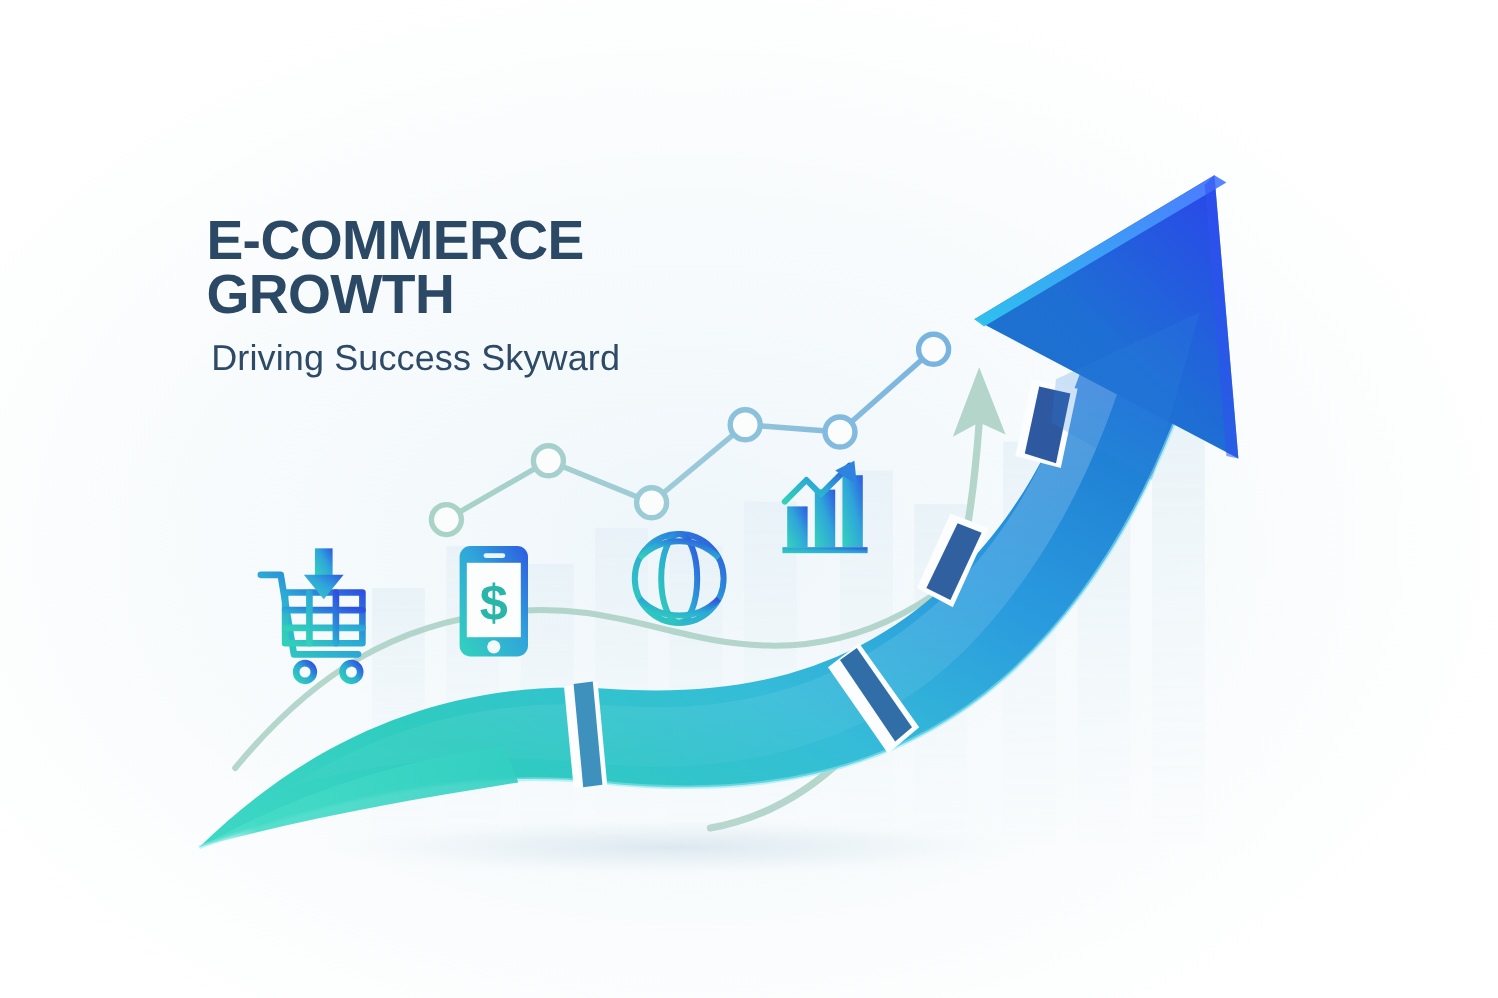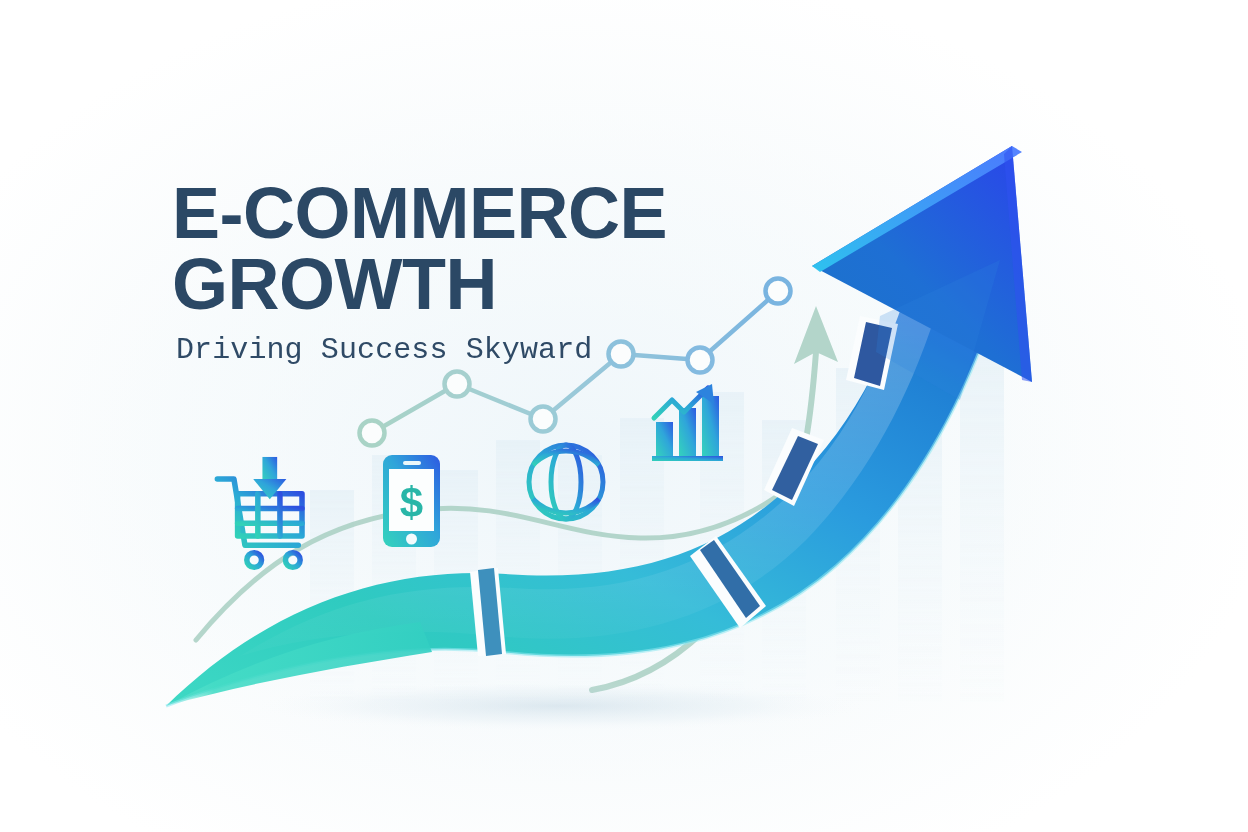--- a/index.html
+++ b/index.html
@@ -22,30 +22,30 @@
 
   
   #titleblock{
     position:absolute;left:172px;top:178px;
     width:520px;
     pointer-events:none;
   }
   #title{
     font-family:"Liberation Sans", sans-serif;
     font-weight:bold;
-    font-size:72px;
+    font-size:46px;
     line-height:0.98;
     letter-spacing:-0.5px;
     color:#2b4865;
     margin:0;
     white-space:pre-line;
     text-shadow:0 1px 1px rgba(255,255,255,0.6);
   }
   #subtitle{
-    font-family:Liberation Mono, monospace;
+    font-family:Liberation Sans, sans-serif;
     font-weight:normal;
     font-size:30px;
     color:#2f4a66;
     margin:14px 0 0 4px;
     letter-spacing:0.1px;
   }
 </style>
 </head>
 <body>
 

